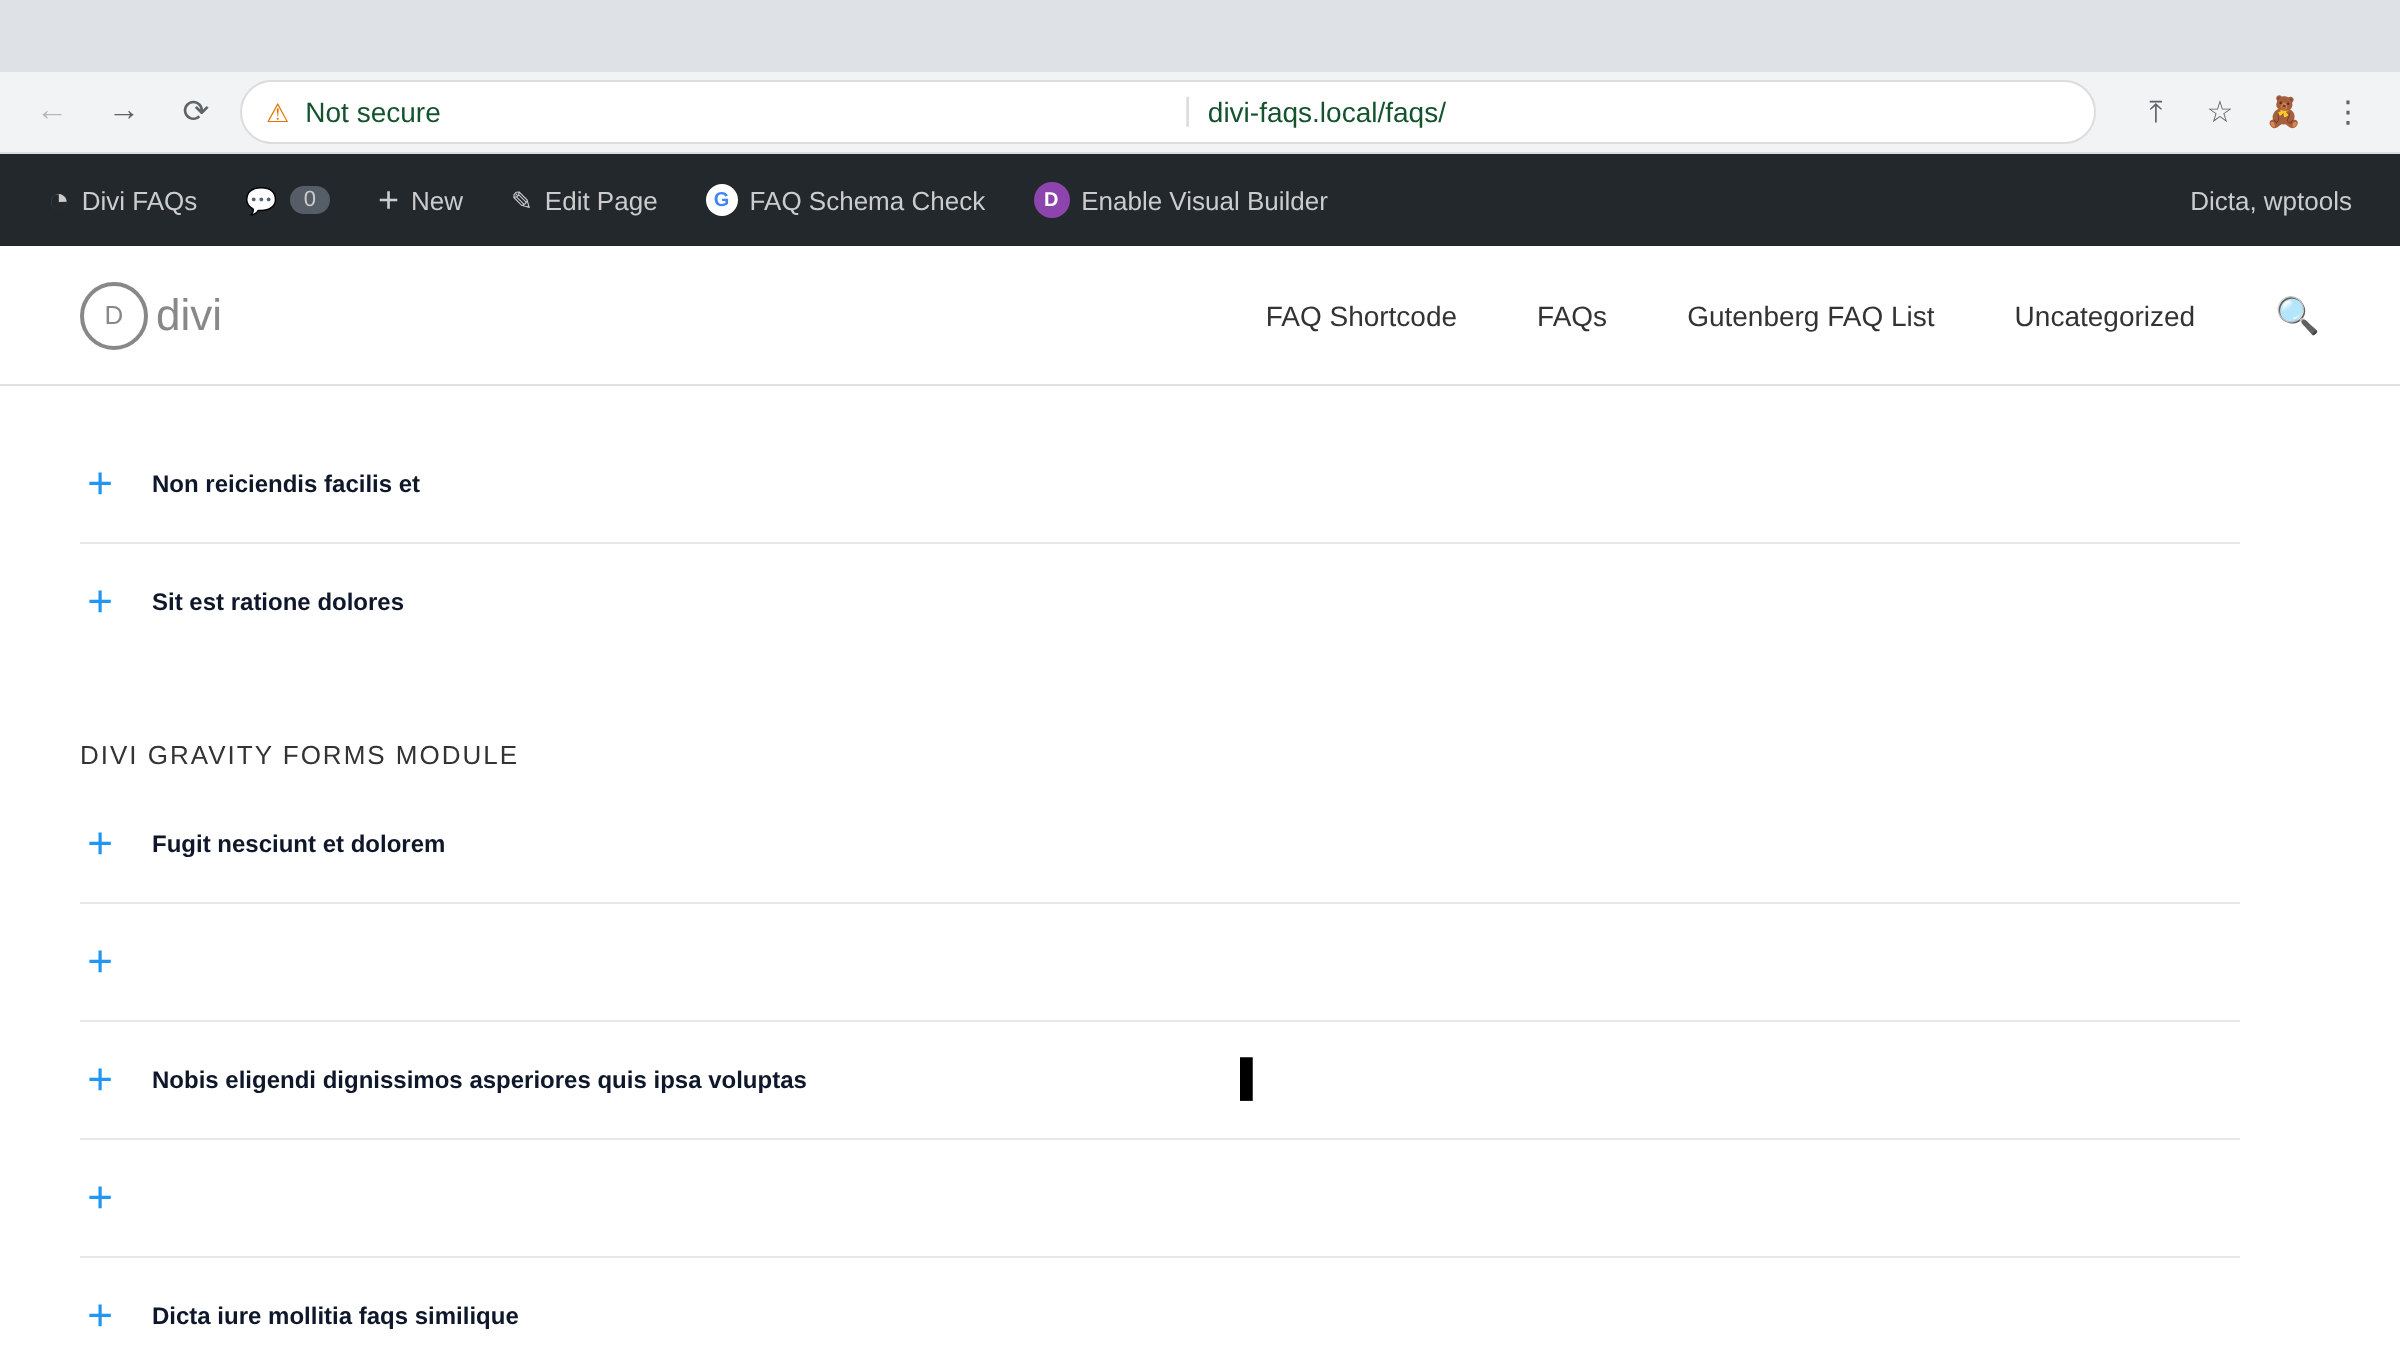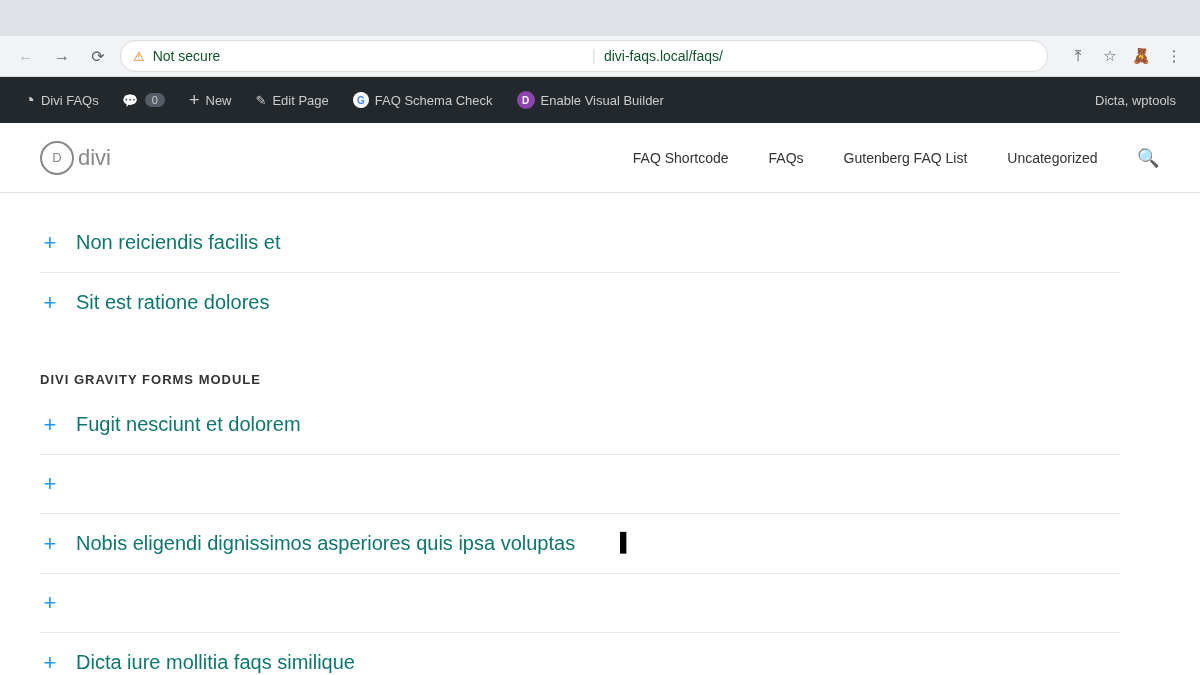--- a/index.html
+++ b/index.html
@@ -197,29 +197,29 @@
     .plus-icon {
       color: #2196F3;
       font-size: 22px;
       font-weight: 300;
       line-height: 1;
       flex-shrink: 0;
       width: 20px;
       text-align: center;
     }
     .faq-title {
-      font-size: 20px;
-      color: #0f766e;
-      font-weight: 400;
+      font-size: 12px;
+      color: #0f172a;
+      font-weight: 700;
     }
 
     
     .section-heading {
       font-size: 13px;
-      font-weight: 700;
+      font-weight: 400;
       letter-spacing: 1px;
       color: #333;
       text-transform: uppercase;
       margin: 40px 0 8px;
     }
   </style>
 </head>
 <body>
 
 <div class="browser-chrome">

